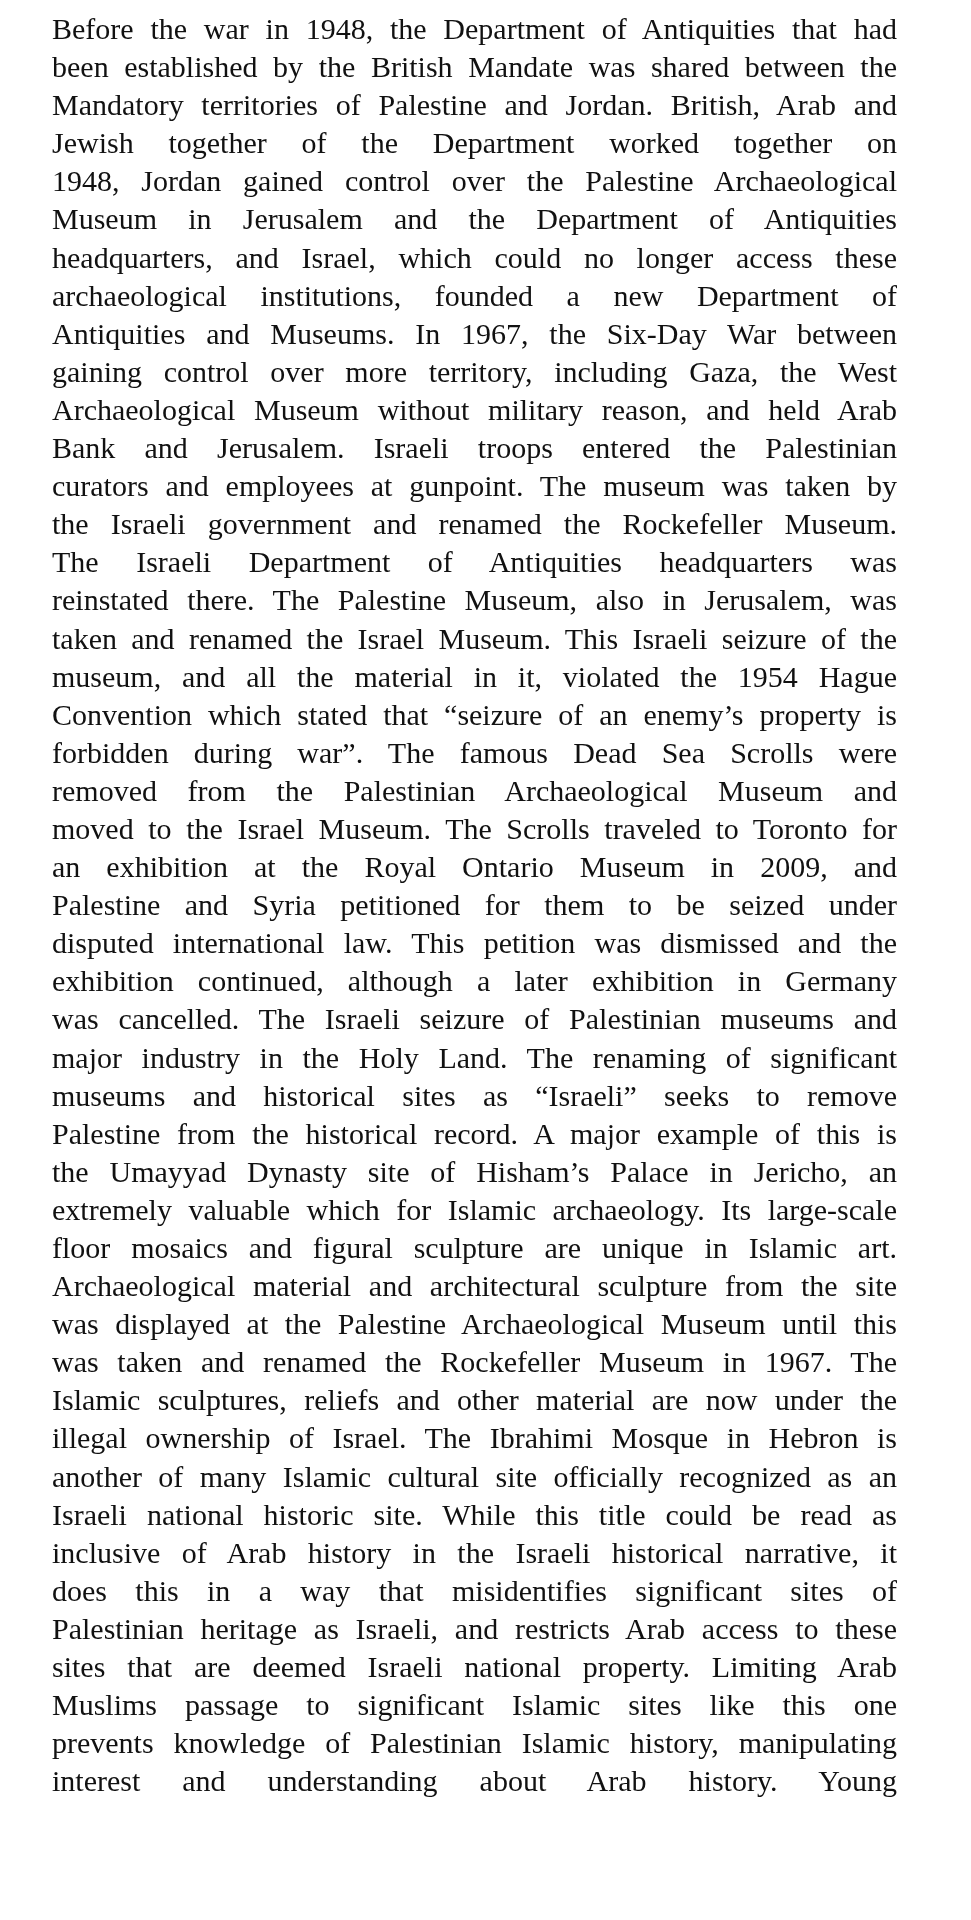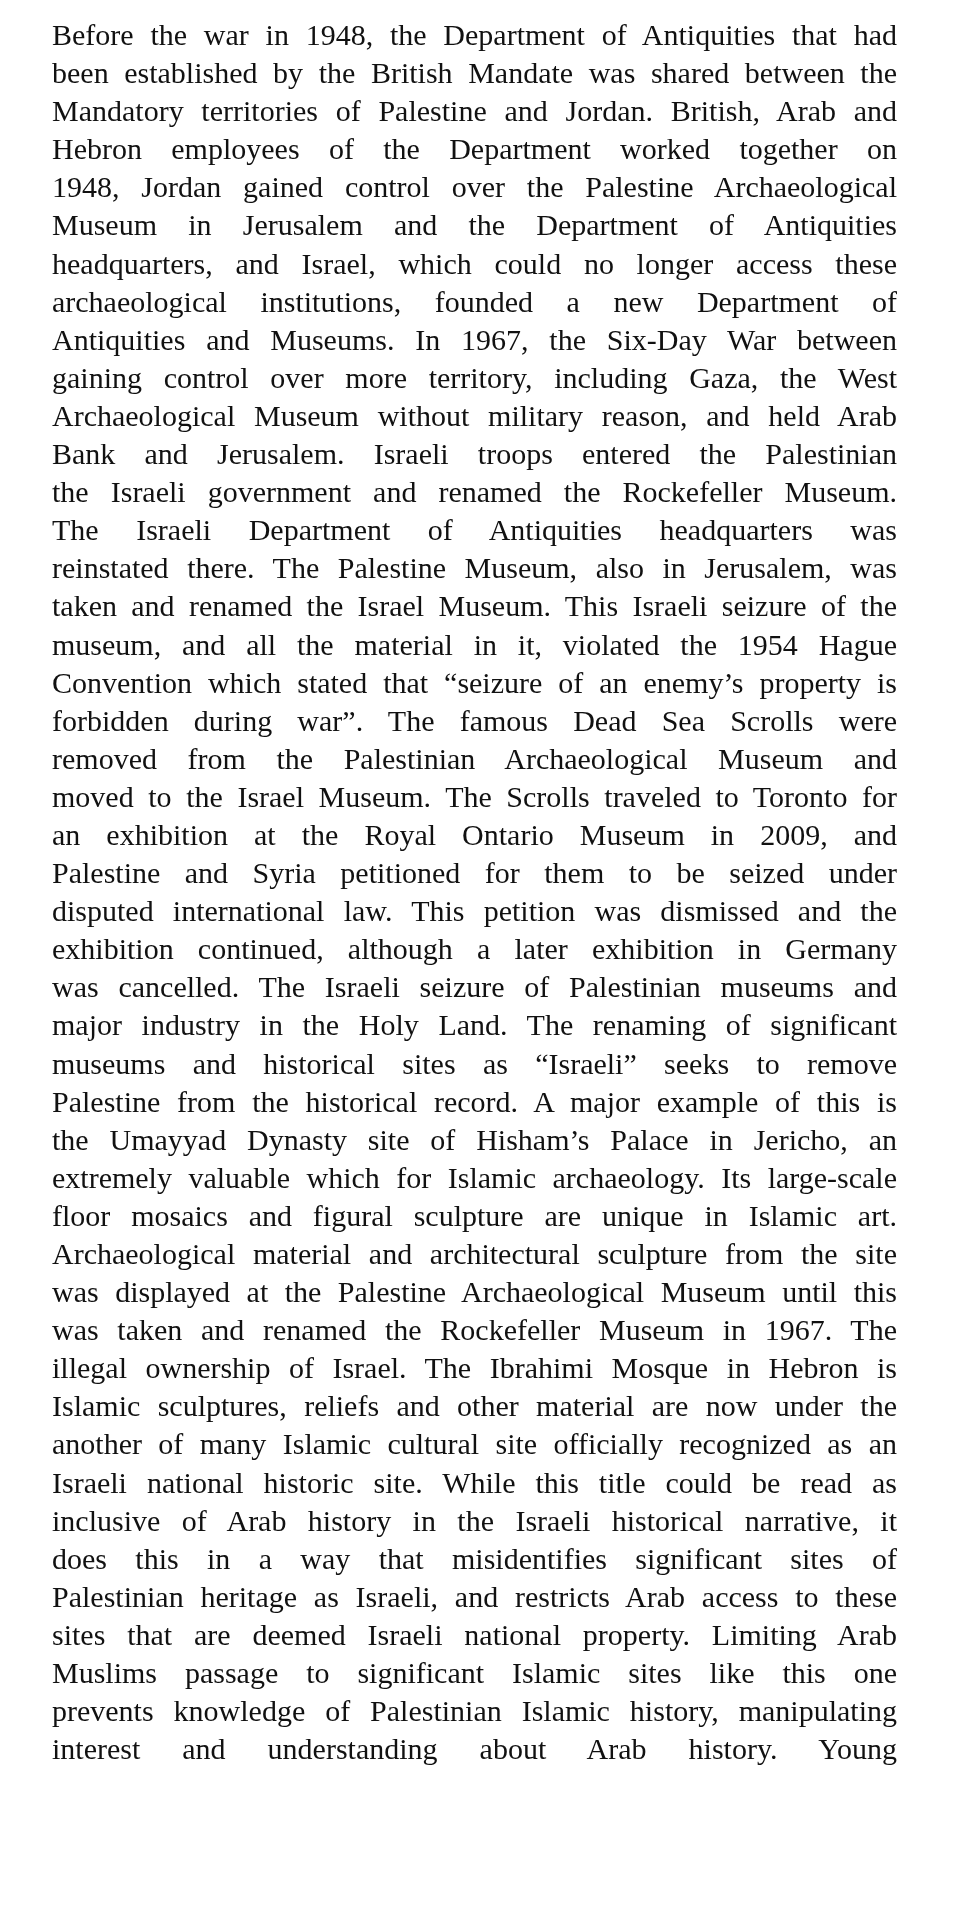--- a/index.html
+++ b/index.html
@@ -9,21 +9,21 @@
     }
     body {
       width: 971px;
       height: 1920px;
       overflow: hidden;
       position: relative;
     }
     .page {
       position: absolute;
       left: 52px;
-      top: 16px;
+      top: 10px;
       width: 845px;
       color: #111111;
       font-family: "Liberation Serif", "DejaVu Serif", serif;
       font-size: 30px;
       line-height: 38.1px;
     }
     .line {
       display: block;
       height: 38.1px;
       white-space: nowrap;
@@ -39,29 +39,30 @@
     }
   </style>
 </head>
 <body>
 
 <div class="page">
   <div class="paragraph">
     <span class="line">Before the war in 1948, the Department of Antiquities that had</span>
     <span class="line">been established by the British Mandate was shared between the</span>
     <span class="line">Mandatory territories of Palestine and Jordan. British, Arab and</span>
-    <span class="line">Hebron employees of the Department worked together on</span>
+    <span class="line">Jewish together of the Department worked together on</span>
     <span class="line">1948, Jordan gained control over the Palestine Archaeological</span>
     <span class="line">Museum in Jerusalem and the Department of Antiquities</span>
     <span class="line">headquarters, and Israel, which could no longer access these</span>
     <span class="line">archaeological institutions, founded a new Department of</span>
     <span class="line">Antiquities and Museums. In 1967, the Six-Day War between</span>
     <span class="line">gaining control over more territory, including Gaza, the West</span>
     <span class="line">Archaeological Museum without military reason, and held Arab</span>
     <span class="line">Bank and Jerusalem. Israeli troops entered the Palestinian</span>
+    <span class="line">curators and employees at gunpoint. The museum was taken by</span>
     <span class="line">the Israeli government and renamed the Rockefeller Museum.</span>
     <span class="line">The Israeli Department of Antiquities headquarters was</span>
     <span class="line">reinstated there. The Palestine Museum, also in Jerusalem, was</span>
     <span class="line">taken and renamed the Israel Museum. This Israeli seizure of the</span>
     <span class="line">museum, and all the material in it, violated the 1954 Hague</span>
     <span class="line">Convention which stated that “seizure of an enemy’s property is</span>
     <span class="line">forbidden during war”. The famous Dead Sea Scrolls were</span>
     <span class="line">removed from the Palestinian Archaeological Museum and</span>
     <span class="line">moved to the Israel Museum. The Scrolls traveled to Toronto for</span>
     <span class="line">an exhibition at the Royal Ontario Museum in 2009, and</span>
@@ -71,22 +72,22 @@
     <span class="line">was cancelled. The Israeli seizure of Palestinian museums and</span>
     <span class="line">major industry in the Holy Land. The renaming of significant</span>
     <span class="line">museums and historical sites as “Israeli” seeks to remove</span>
     <span class="line">Palestine from the historical record. A major example of this is</span>
     <span class="line">the Umayyad Dynasty site of Hisham’s Palace in Jericho, an</span>
     <span class="line">extremely valuable which for Islamic archaeology. Its large-scale</span>
     <span class="line">floor mosaics and figural sculpture are unique in Islamic art.</span>
     <span class="line">Archaeological material and architectural sculpture from the site</span>
     <span class="line">was displayed at the Palestine Archaeological Museum until this</span>
     <span class="line">was taken and renamed the Rockefeller Museum in 1967. The</span>
+    <span class="line">Islamic sculptures, reliefs and other material are now under the</span>
     <span class="line">illegal ownership of Israel. The Ibrahimi Mosque in Hebron is</span>
-    <span class="line">Islamic sculptures, reliefs and other material are now under the</span>
     <span class="line">another of many Islamic cultural site officially recognized as an</span>
     <span class="line">Israeli national historic site. While this title could be read as</span>
     <span class="line">inclusive of Arab history in the Israeli historical narrative, it</span>
     <span class="line">does this in a way that misidentifies significant sites of</span>
     <span class="line">Palestinian heritage as Israeli, and restricts Arab access to these</span>
     <span class="line">sites that are deemed Israeli national property. Limiting Arab</span>
     <span class="line">Muslims passage to significant Islamic sites like this one</span>
     <span class="line">prevents knowledge of Palestinian Islamic history, manipulating</span>
     <span class="line last">interest and understanding about Arab history. Young</span>
   </div>

